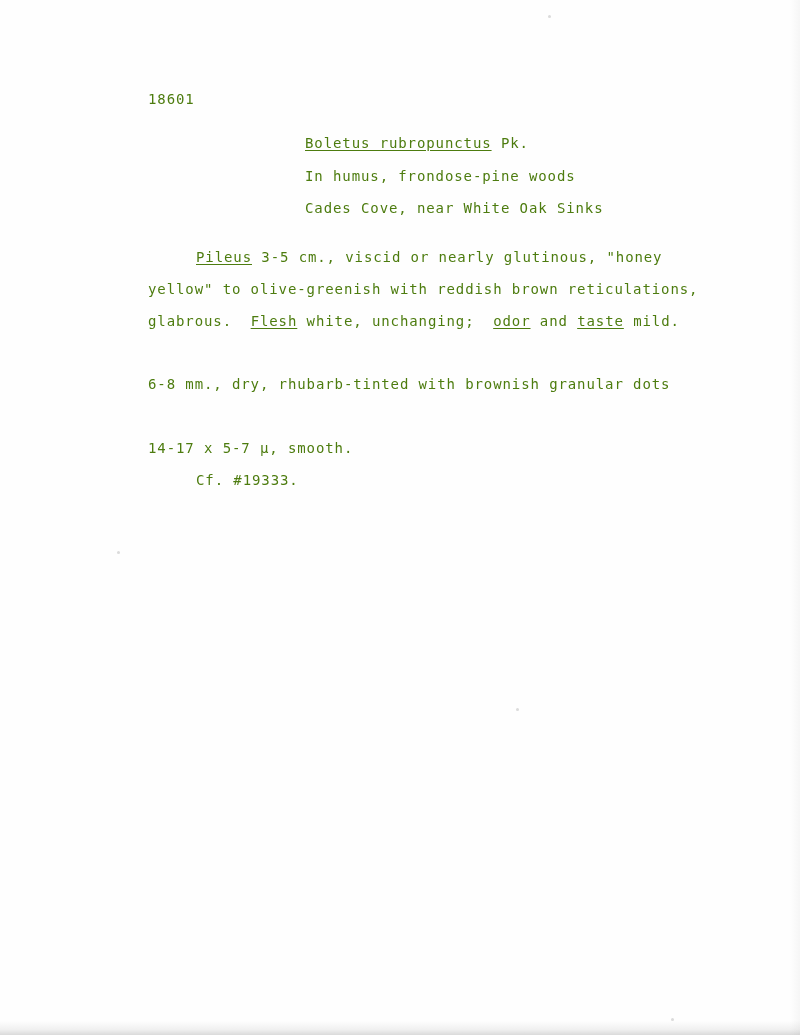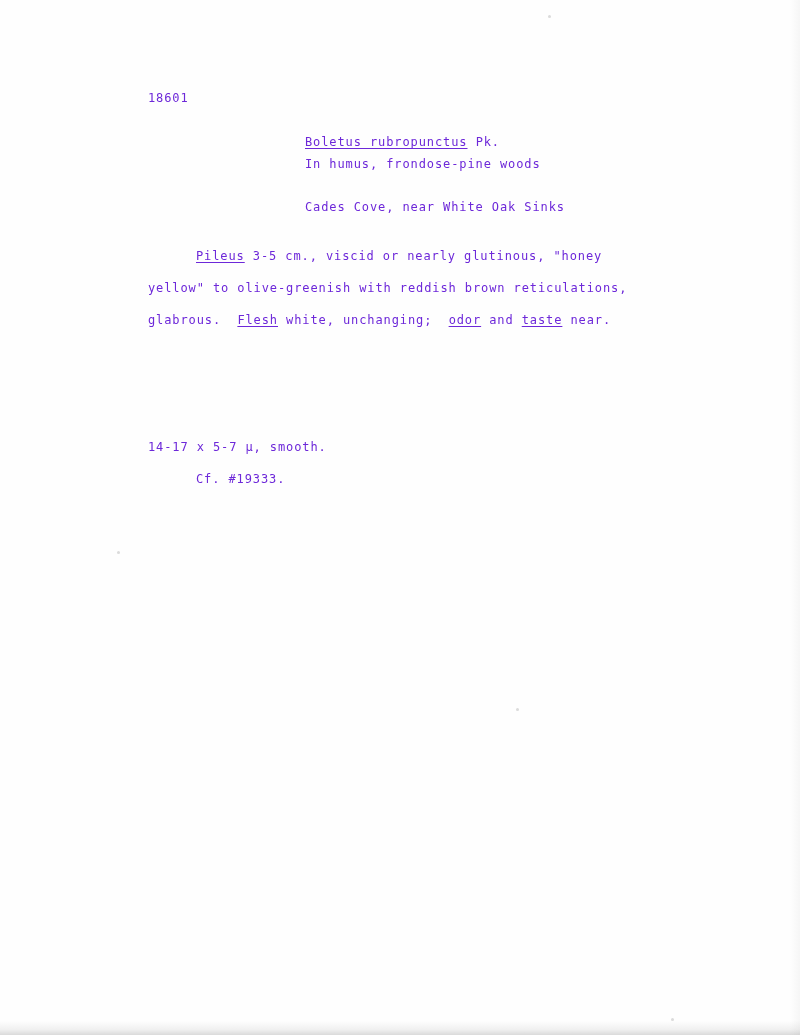--- a/index.html
+++ b/index.html
@@ -46,33 +46,33 @@
   .speck {
     position: absolute;
     background: #bdbdbd;
     border-radius: 50%;
     opacity: .55;
   }
 
   .typed {
     position: absolute;
     font-family: "DejaVu Sans Mono", monospace;
-    font-size: 12px;
+    font-size: 14px;
     letter-spacing: 0.9px;
-    color: #6d28d9;
+    color: #4d7c0f;
     white-space: pre;
     line-height: 1;
   }
 
   
   .acc-number { left: 148px; top: 92px; }
 
   .head-line { left: 305px; margin-top: 44px; }
   .head-1 { top: 92px; }
-  .head-2 { top: 114px; }
+  .head-2 { top: 125px; }
   .head-3 { top: 157px; }
   .head-4 { top: 189px; }
 
   .head-4 .collector-date { padding-left: 70px; }
 
   
   .body-line { left: 148px; }
   .b1 { top: 250px; left: 196px; }
   .b2 { top: 282px; }
   .b3 { top: 314px; }
@@ -103,19 +103,20 @@
 
   <div class="typed head-line head-1"><span class="ital-name">Boletus rubropunctus</span><span> </span><span>Pk.</span></div>
 
   <div class="typed head-line head-2">In humus, frondose-pine woods</div>
 
   <div class="typed head-line head-3">Cades Cove, near White Oak Sinks</div>
 
 
   <div class="typed body-line b1"><span class="u">Pileus</span><span> 3-5 cm., viscid or nearly glutinous, "honey</span></div>
   <div class="typed body-line b2"><span>yellow" to olive-greenish with reddish brown reticulations,</span></div>
-  <div class="typed body-line b3"><span>glabrous.  </span><span class="u">Flesh</span><span> white, unchanging;  </span><span class="u">odor</span><span> and </span><span class="u">taste</span><span> near.</span></div>
+  <div class="typed body-line b3"><span>glabrous.  </span><span class="u">Flesh</span><span> white, unchanging;  </span><span class="u">odor</span><span> and </span><span class="u">taste</span><span> mild.</span></div>
+  <div class="typed body-line b5"><span>6-8 mm., dry, rhubarb-tinted with brownish granular dots</span></div>
   <div class="typed body-line b7"><span>14-17 x 5-7 μ, smooth.</span></div>
   <div class="typed body-line b8"><span>Cf. #19333.</span></div>
 
   <div class="page-edge-right"></div>
   <div class="page-edge-bottom"></div>
 </div>
 
 </body></html>

